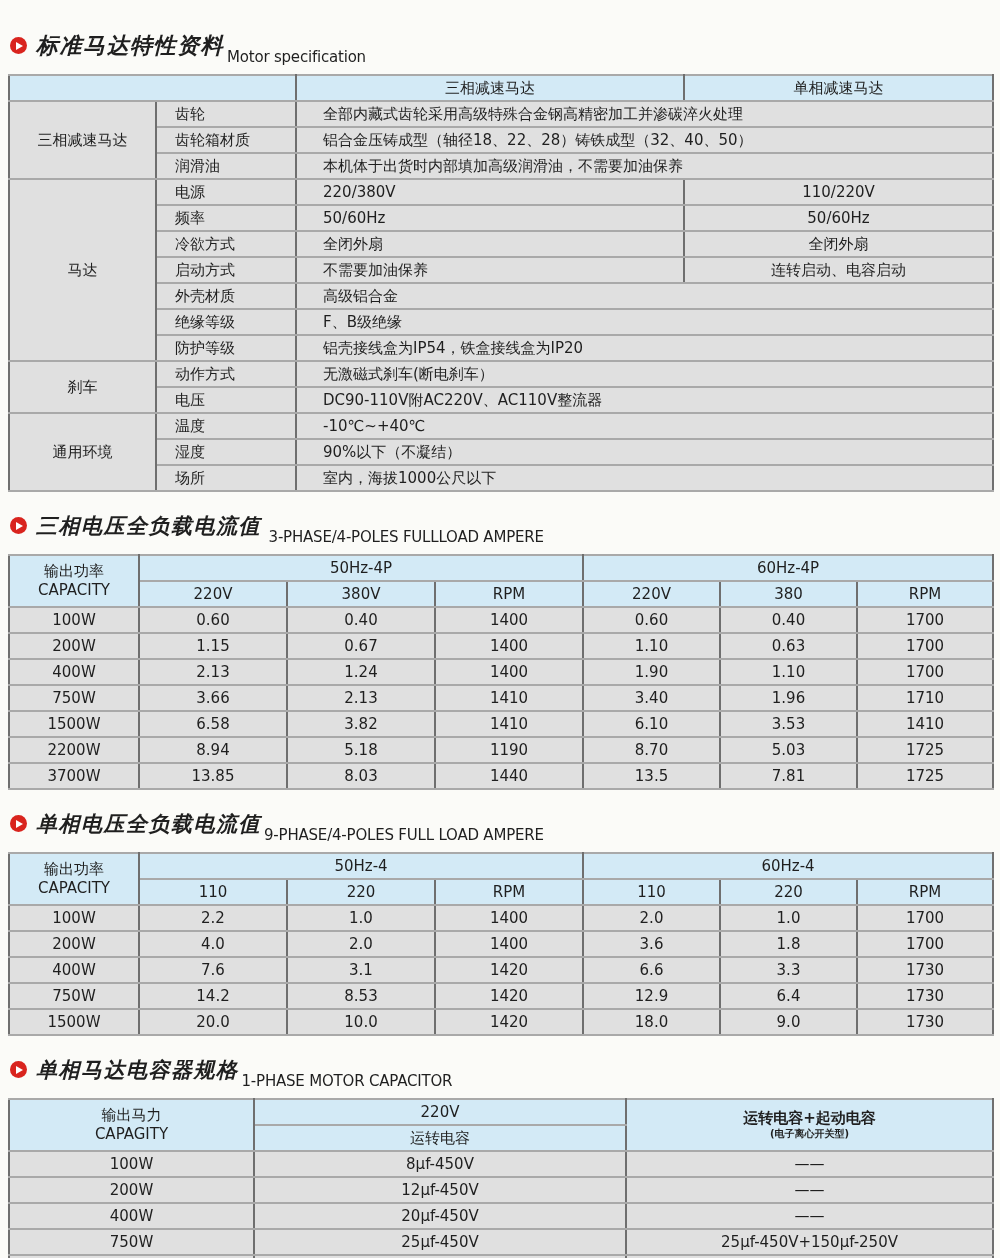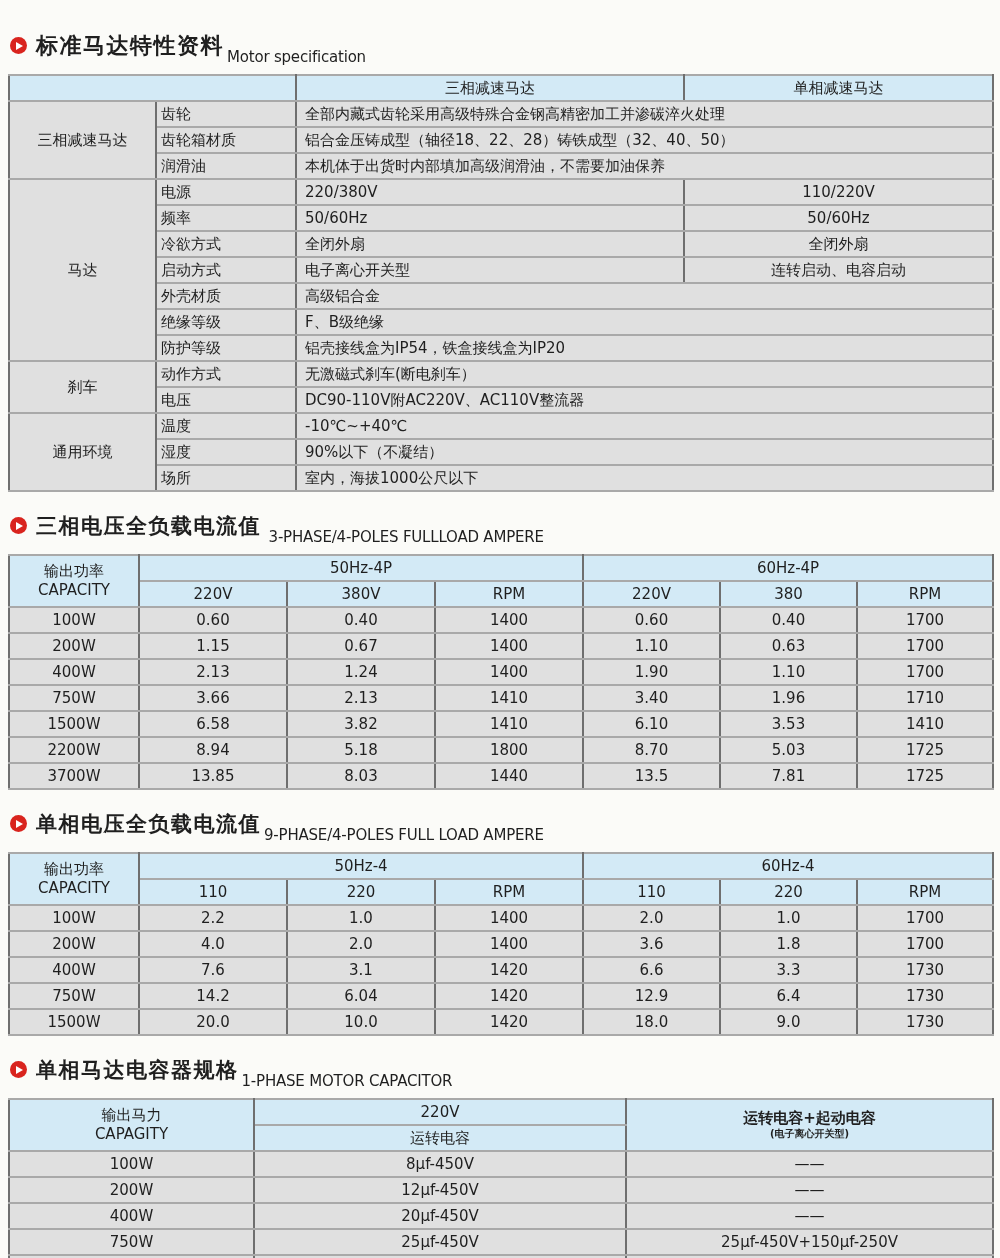--- a/index.html
+++ b/index.html
@@ -20,38 +20,38 @@
     align-items:center; justify-content:center;
     margin-right:9px; flex:0 0 auto;
   }
   .tri {
     width:0; height:0;
     border-left:7px solid #ffffff;
     border-top:4.5px solid transparent;
     border-bottom:4.5px solid transparent;
     margin-left:2px;
   }
-  .sec-title .zh { font-size:21px; font-weight:bold; letter-spacing:1.5px; }
+  .sec-title .zh { font-size:21px; font-weight:bold; letter-spacing:1.5px;font-style:italic; }
   .sec-title.lg .zh { font-size:22px; }
   .sec-title .en { font-size:15px; font-weight:500; margin-left:3px; letter-spacing:-0.2px; white-space:pre;margin-top:23px; }
 
   
   table { border-collapse:collapse; table-layout:fixed; width:984px; }
   td, th {
     border-left:2px solid #6f6f6f; border-right:2px solid #6f6f6f;
     border-top:2px solid #a9a9a9; border-bottom:2px solid #a9a9a9;
     height:22px; padding:1px 4px;
     font-size:15px; font-weight:normal;
     text-align:center; vertical-align:middle;
     overflow:hidden; white-space:nowrap;
     background:#e0e0e0;
   }
   th { background:#d3eaf6; }
-  td.lbl { text-align:left; padding-left:4px; }
-  td.val { text-align:left; padding-left:8px; }
+  td.lbl { text-align:left; padding-left:18px; }
+  td.val { text-align:left; padding-left:26px; }
   .two-line { line-height:1.25; font-size:15px;font-weight:bold; }
   .two-line .sub { font-size:10px; }
   .cap-head { line-height:1.25; }
 </style>
 </head>
 <body>
 
 <div class="page">
 
   <div class="sec-title lg">
@@ -99,21 +99,21 @@
       <td class="val">50/60Hz</td>
       <td>50/60Hz</td>
     </tr>
     <tr>
       <td class="lbl">冷欲方式</td>
       <td class="val">全闭外扇</td>
       <td>全闭外扇</td>
     </tr>
     <tr>
       <td class="lbl">启动方式</td>
-      <td class="val">电子离心开关型</td>
+      <td class="val">不需要加油保养</td>
       <td>连转启动、电容启动</td>
     </tr>
     <tr>
       <td class="lbl">外壳材质</td>
       <td class="val" colspan="2">高级铝合金</td>
     </tr>
     <tr>
       <td class="lbl">绝缘等级</td>
       <td class="val" colspan="2">F、B级绝缘</td>
     </tr>
@@ -223,21 +223,21 @@
       <td>3.82</td>
       <td>1410</td>
       <td>6.10</td>
       <td>3.53</td>
       <td>1410</td>
     </tr>
     <tr>
       <td>2200W</td>
       <td>8.94</td>
       <td>5.18</td>
-      <td>1800</td>
+      <td>1190</td>
       <td>8.70</td>
       <td>5.03</td>
       <td>1725</td>
     </tr>
     <tr>
       <td>3700W</td>
       <td>13.85</td>
       <td>8.03</td>
       <td>1440</td>
       <td>13.5</td>
@@ -305,21 +305,21 @@
       <td>7.6</td>
       <td>3.1</td>
       <td>1420</td>
       <td>6.6</td>
       <td>3.3</td>
       <td>1730</td>
     </tr>
     <tr>
       <td>750W</td>
       <td>14.2</td>
-      <td>6.04</td>
+      <td>8.53</td>
       <td>1420</td>
       <td>12.9</td>
       <td>6.4</td>
       <td>1730</td>
     </tr>
     <tr>
       <td>1500W</td>
       <td>20.0</td>
       <td>10.0</td>
       <td>1420</td>

